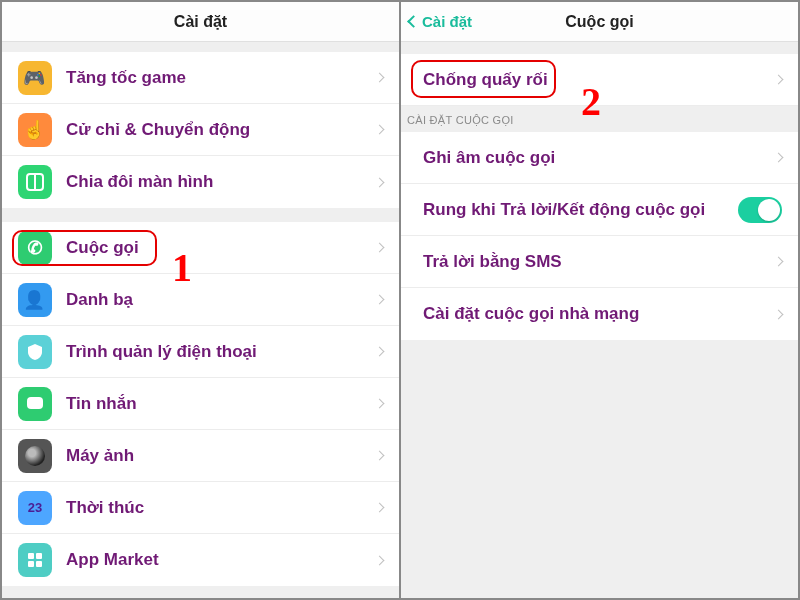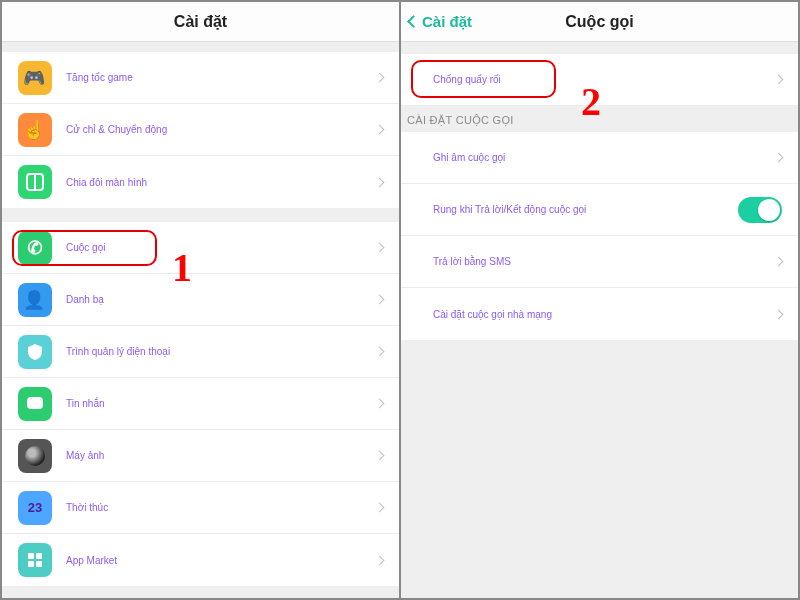--- a/index.html
+++ b/index.html
@@ -80,22 +80,23 @@
     height: 34px;
     border-radius: 8px;
     margin-right: 14px;
     display: flex;
     align-items: center;
     justify-content: center;
     flex-shrink: 0;
   }
   .row-label {
     flex: 1;
-    font-size: 10px;
-    color: #8b5cf6;
+    font-size: 17px;
+    color: #701a75;
+    font-weight: bold;
   }
   .chevron {
     width: 7px; height: 7px;
     border-top: 1.5px solid #c0c0c0;
     border-right: 1.5px solid #c0c0c0;
     transform: rotate(45deg);
   }
   .toggle {
     width: 44px; height: 26px;
     background: #1bcfa0;
@@ -135,21 +136,21 @@
   .ic-phonemgr { background: #5bd1d7; }
   .ic-camera { background: #555; }
   .ic-weather { background: #4da6ff; }
   .ic-market { background: #4ecdc4; }
   .glyph { color: #fff; font-size: 18px; font-weight: bold; }
   .ic-camera .lens {
     width: 20px; height: 20px; border-radius: 50%;
     background: radial-gradient(circle at 35% 35%, #bbb 20%, #222 70%);
   }
   .ic-weather { color: #4c1d95; font-size: 13px; font-weight: bold; }
-  .row-b { padding-left: 32px; }
+  .row-b { padding-left: 22px; }
 </style>
 </head>
 <body>
 
 <div class="container">
 
   <div class="panel panel-left">
     <div class="header">
       <span>Cài đặt</span>
     </div>

